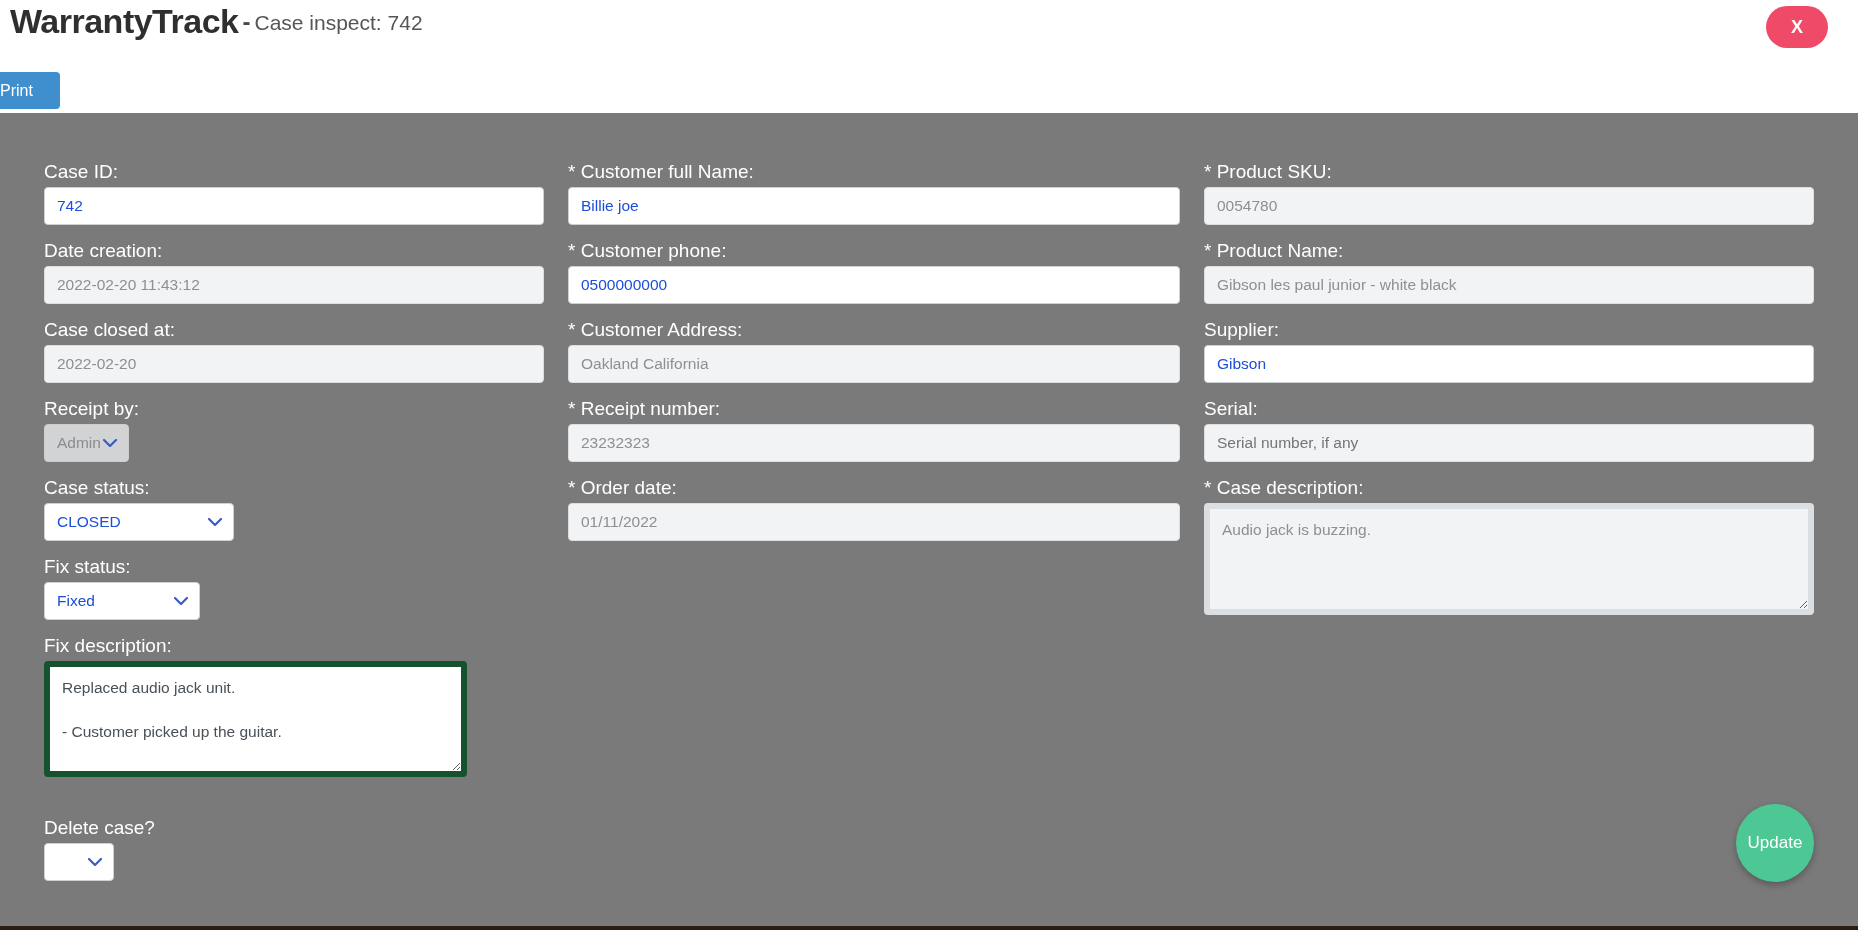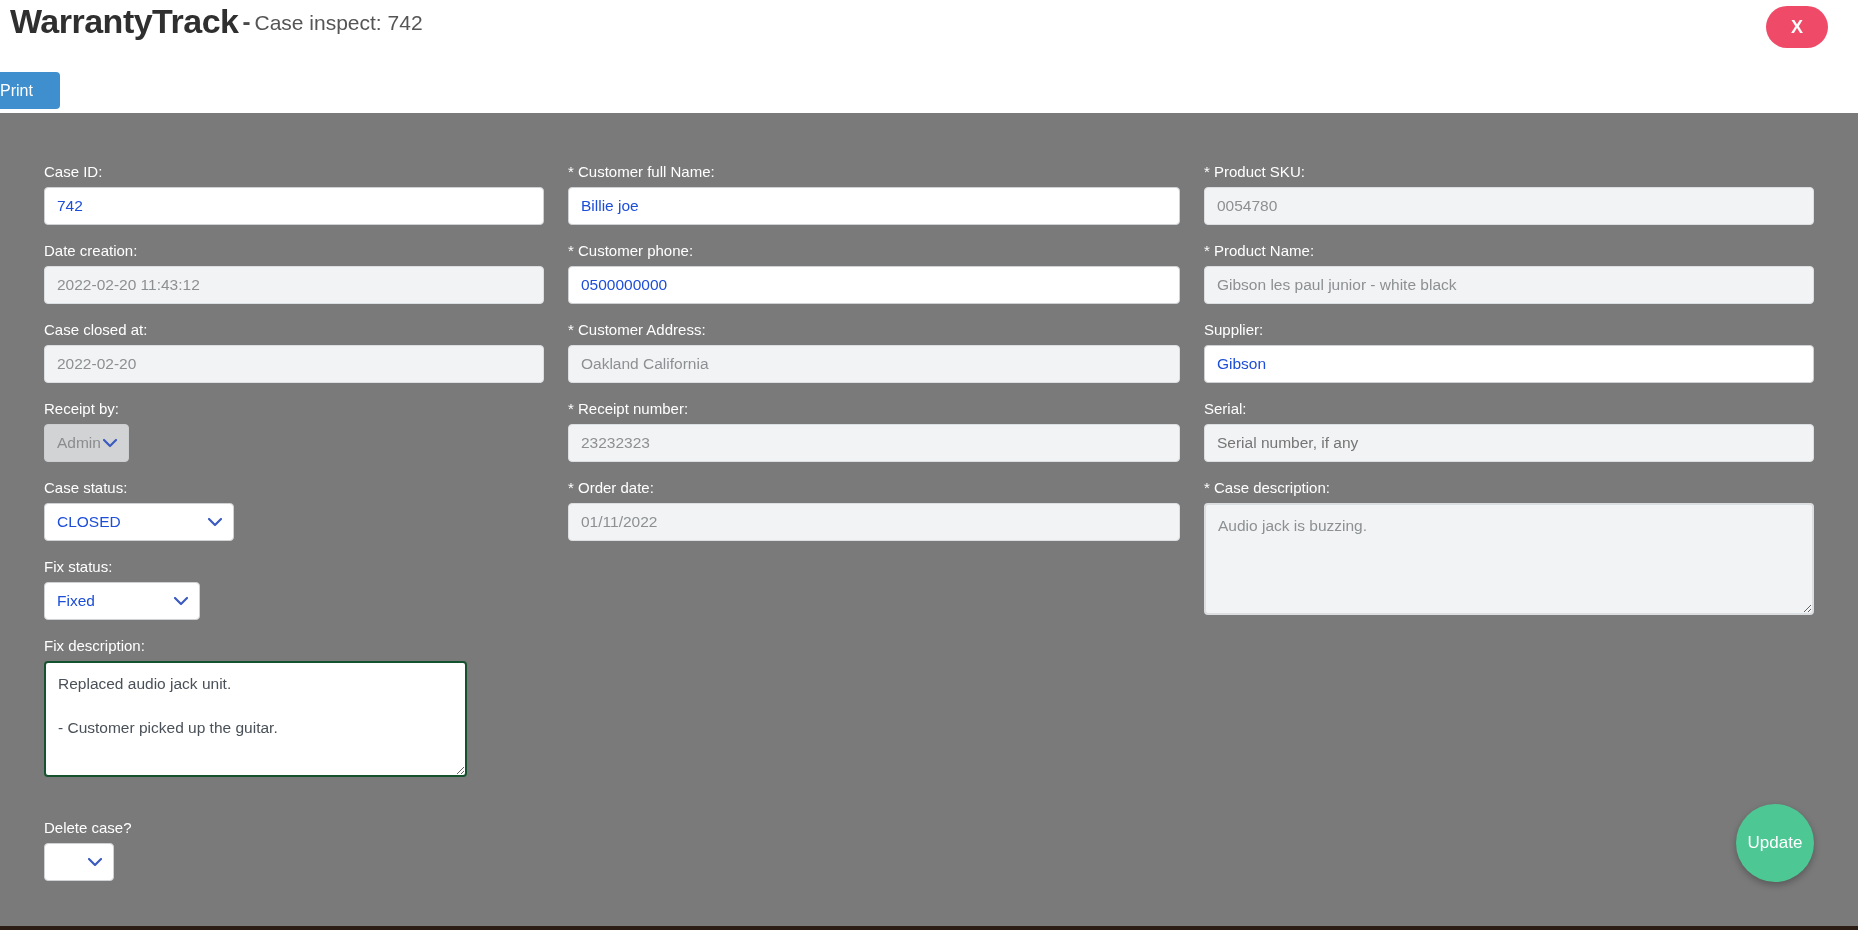--- a/index.html
+++ b/index.html
@@ -100,21 +100,21 @@
   }
   .col-left   { left: 44px;   width: 500px; }
   .col-mid    { left: 568px;  width: 612px; }
   .col-right  { left: 1204px; width: 610px; }
 
   .field { margin-bottom: 17px; }
 
   .field-label {
     display: block;
     color: #ffffff;
-    font-size: 15px;
+    font-size: 19px;
     margin-bottom: 6px;
     line-height: 18px;
   }
 
   .input-box {
     display: block;
     width: 100%;
     height: 38px;
     border: 1px solid #cfd2d4;
     border-radius: 4px;
@@ -157,21 +157,21 @@
   .select-disabled {
     background: #d2d3d4 !important;
     color: #8a8c8e !important;
     border-color: #cdcecf !important;
     cursor: default;
   }
 
   .ta {
     display: block;
     width: 100%;
-    border: 2px solid #14532d;
+    border: 6px solid #14532d;
     border-radius: 4px;
     background: #ffffff;
     color: #495057;
     font-size: 15.5px;
     font-family: "Liberation Sans", sans-serif;
     padding: 10px 12px;
     line-height: 22px;
     outline: none;
     resize: both;
     white-space: pre-wrap;

